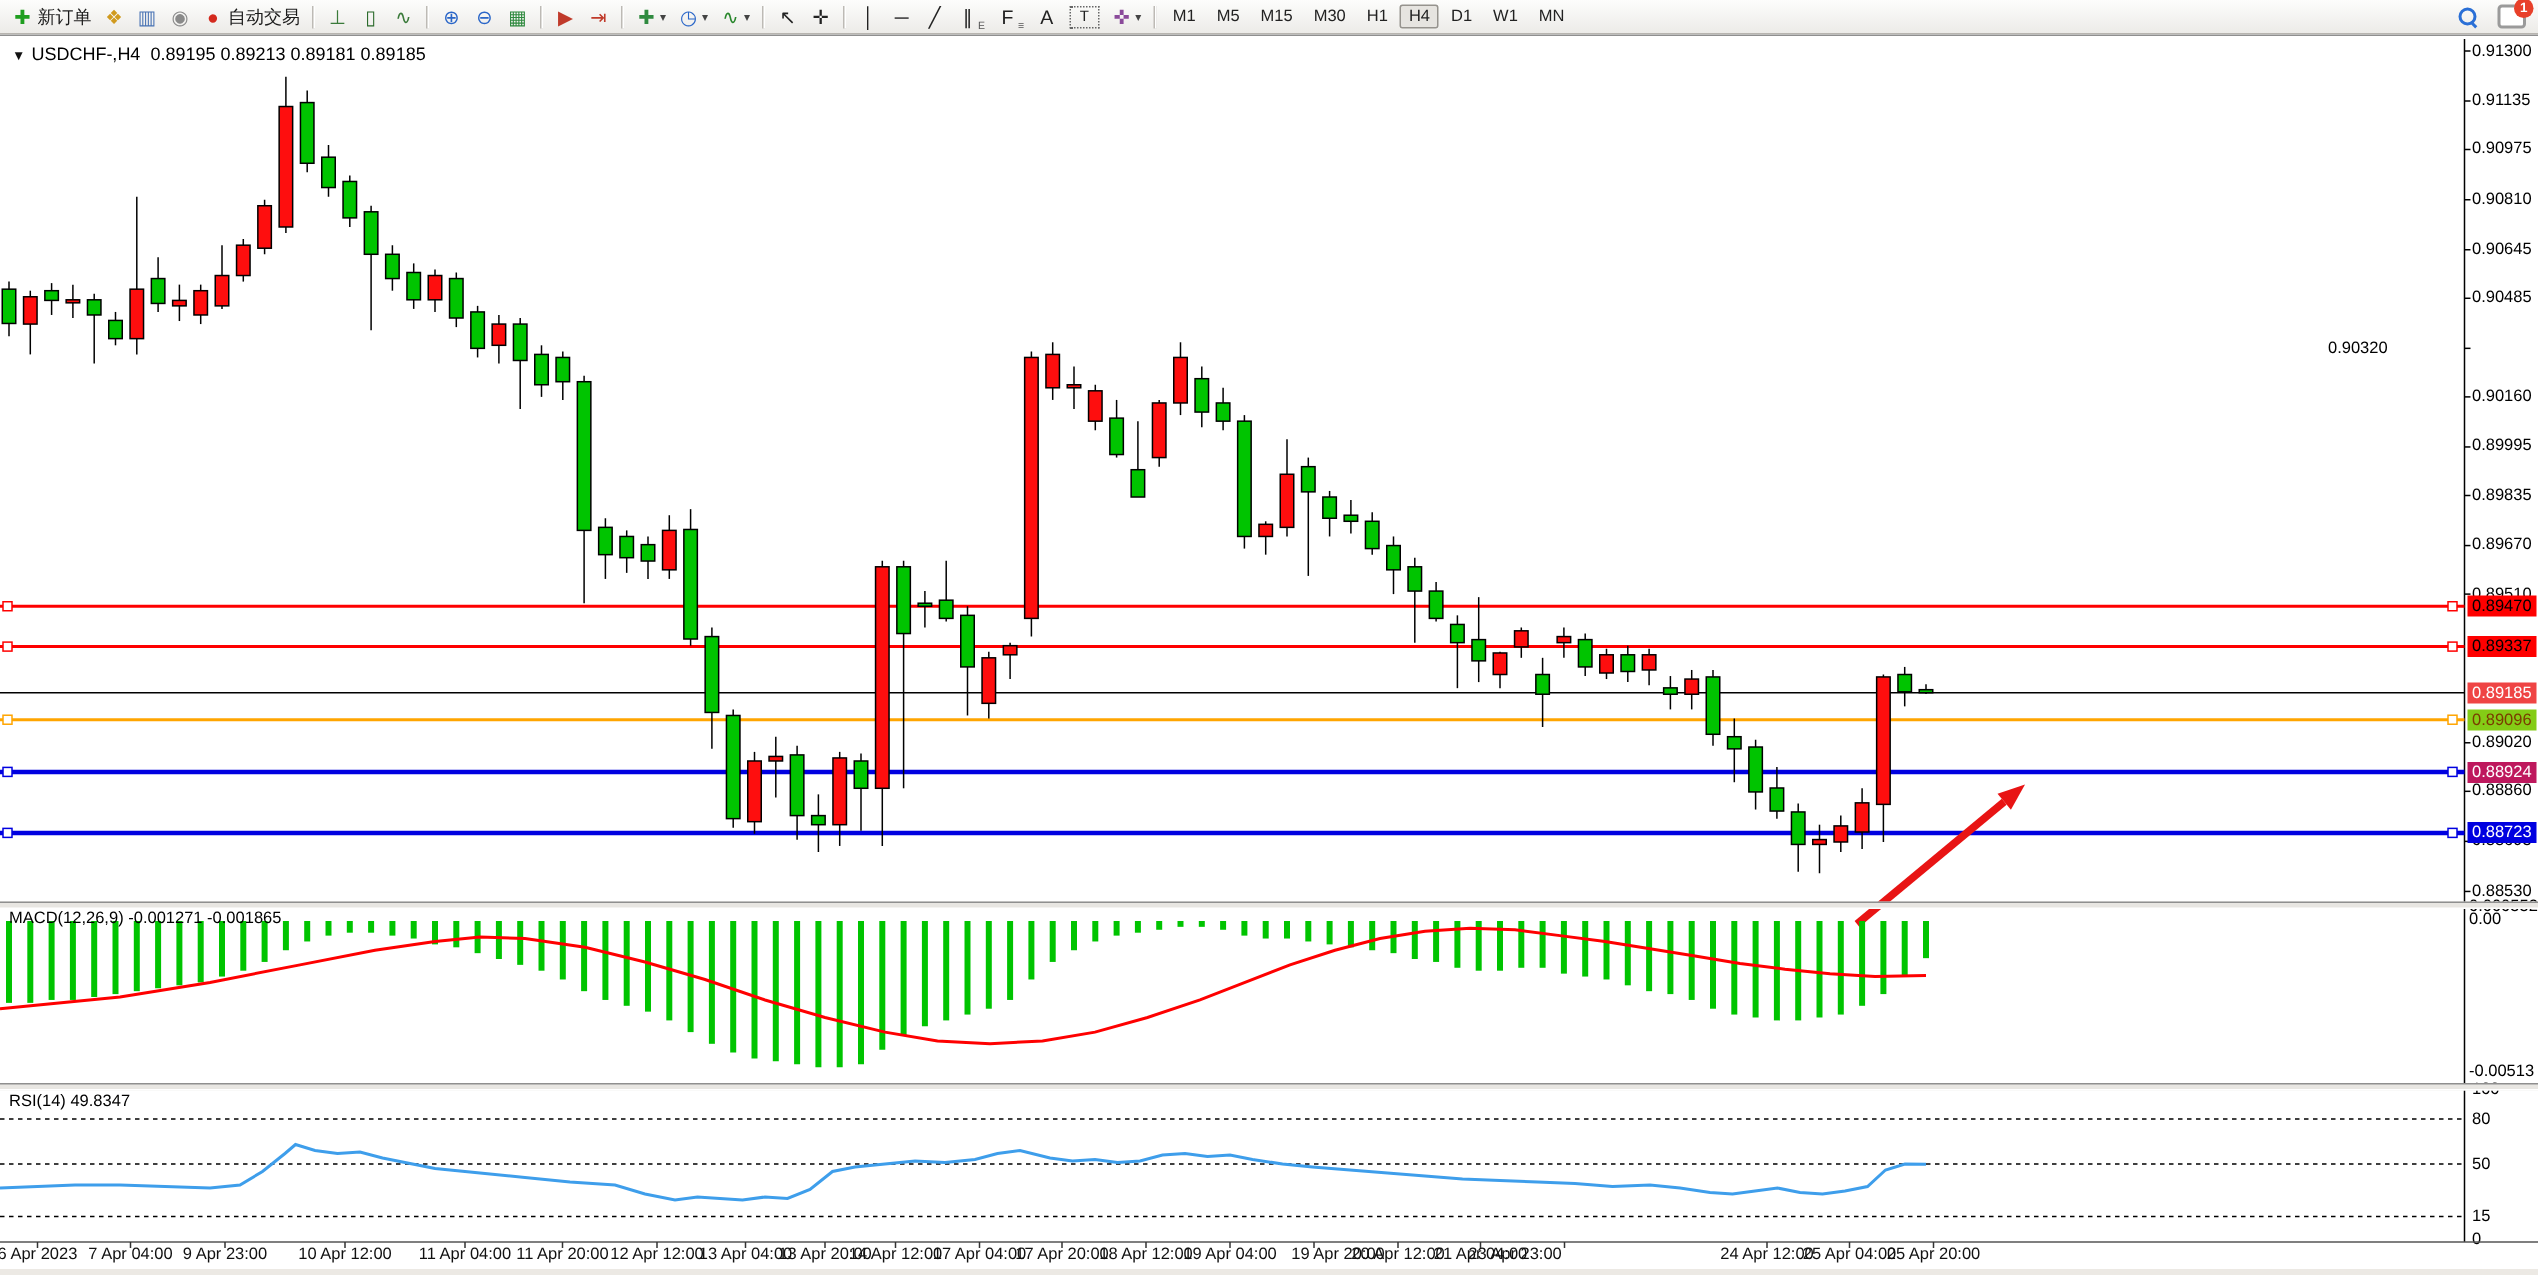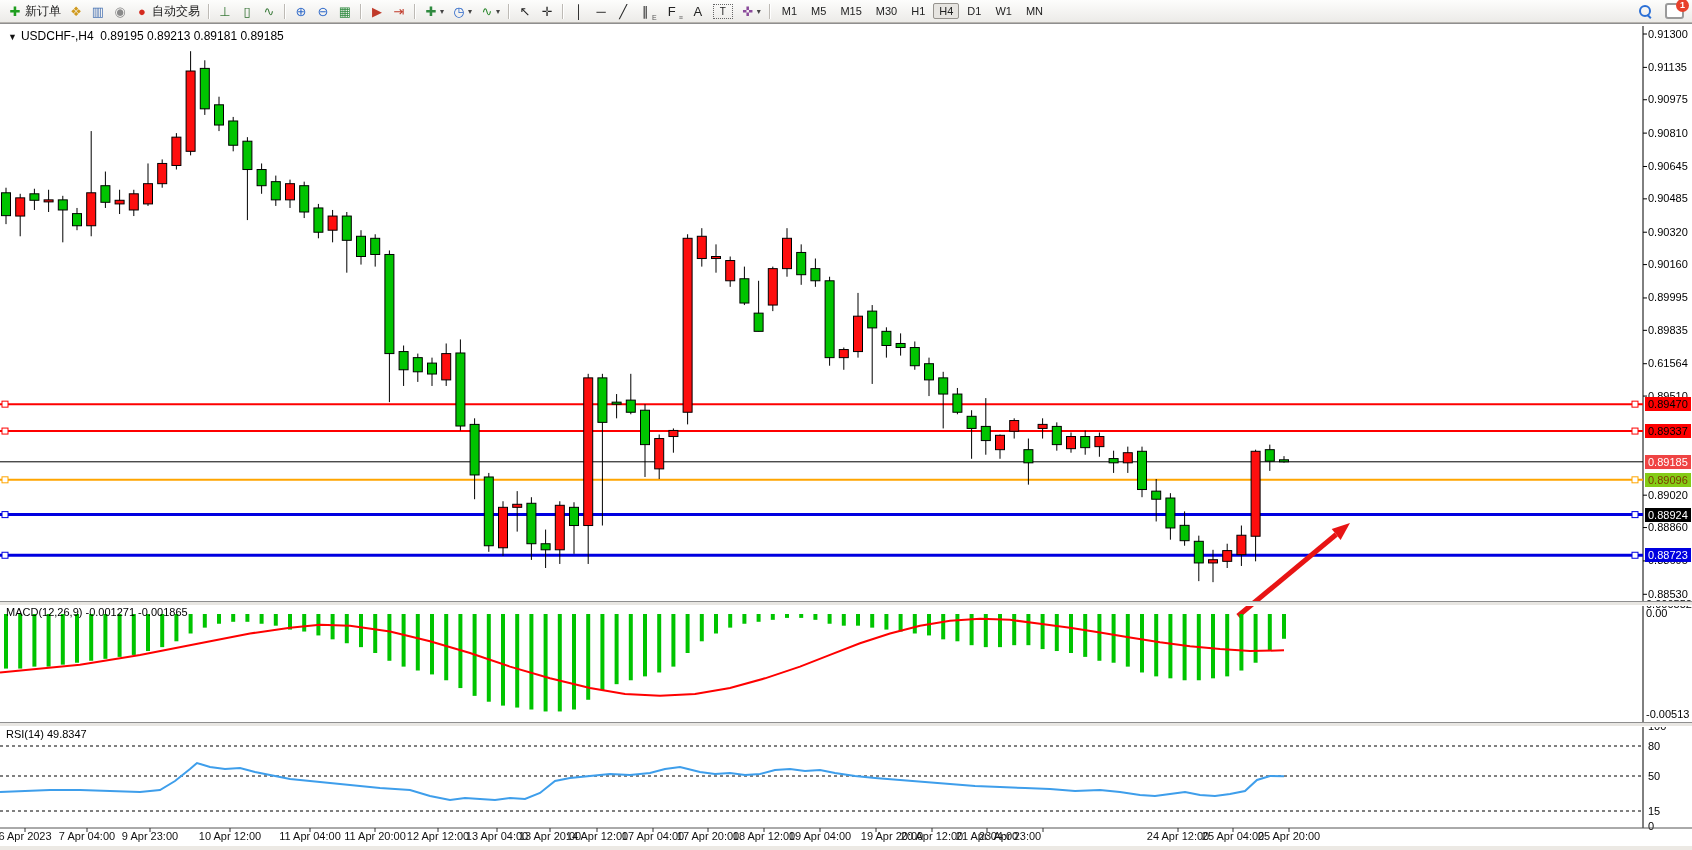--- a/index.html
+++ b/index.html
@@ -161,35 +161,35 @@
     <div class="overlay-label" style="left:6px;top:704px;font-size:11px;">RSI(14) 49.8347</div>
     <div class="pane-sep" style="top:577px;"></div>
     <div class="pane-sep" style="top:698px;"></div>
     <div id="labels-layer">
         <div class="axis-label" style="top: 3.5px; left: 1648px;">0.91300</div>
         <div class="axis-label" style="top: 36.8753px; left: 1648px;">0.91135</div>
         <div class="axis-label" style="top: 69.2392px; left: 1648px;">0.90975</div>
         <div class="axis-label" style="top: 102.614px; left: 1648px;">0.90810</div>
         <div class="axis-label" style="top: 135.99px; left: 1648px;">0.90645</div>
         <div class="axis-label" style="top: 168.354px; left: 1648px;">0.90485</div>
-        <div class="axis-label" style="top: 201.729px; left: 1648px;">0.90320</div>
+        <div class="axis-label" style="top: 201.729px; left: 1552px;">0.90320</div>
         <div class="axis-label" style="top: 234.093px; left: 1648px;">0.90160</div>
         <div class="axis-label" style="top: 267.468px; left: 1648px;">0.89995</div>
         <div class="axis-label" style="top: 299.832px; left: 1648px;">0.89835</div>
-        <div class="axis-label" style="top: 333.207px; left: 1648px;">0.61564</div>
+        <div class="axis-label" style="top: 333.207px; left: 1648px;">0.89670</div>
         <div class="axis-label" style="top: 365.571px; left: 1648px;">0.89510</div>
         <div class="axis-label" style="top: 464.686px; left: 1648px;">0.89020</div>
         <div class="axis-label" style="top: 497.049px; left: 1648px;">0.88860</div>
         <div class="axis-label" style="top: 530.425px; left: 1648px;">0.88695</div>
         <div class="axis-label" style="top: 563.8px; left: 1648px;">0.88530</div>
         <div class="badge" style="top: 373.162px; background: rgb(254, 0, 0); color: rgb(0, 0, 0);">0.89470</div>
         <div class="badge" style="top: 400.065px; background: rgb(254, 0, 0); color: rgb(0, 0, 0);">0.89337</div>
         <div class="badge" style="top: 430.81px; background: #ef4444; color: rgb(255, 255, 255);">0.89185</div>
         <div class="badge" style="top: 448.813px; background: #84cc16; color: rgb(122, 60, 0);">0.89096</div>
-        <div class="badge" style="top: 483.604px; background: #000000; color: rgb(255, 255, 255);">0.88924</div>
+        <div class="badge" style="top: 483.604px; background: #be185d; color: rgb(255, 255, 255);">0.88924</div>
         <div class="badge" style="top: 524.261px; background: rgb(0, 0, 224); color: rgb(255, 255, 255);">0.88723</div>
         <div class="axis-label" style="top: 574px; left: 1646px;">0.000552</div>
         <div class="axis-label" style="top: 583px; left: 1646px;">0.00</div>
         <div class="axis-label" style="top: 684px; left: 1646px;">-0.00513</div>
         <div class="axis-label" style="top: 695.5px; left: 1648px;">100</div>
         <div class="axis-label" style="top: 715.5px; left: 1648px;">80</div>
         <div class="axis-label" style="top: 745.5px; left: 1648px;">50</div>
         <div class="axis-label" style="top: 780.5px; left: 1648px;">15</div>
         <div class="axis-label" style="top: 795.5px; left: 1648px;">0</div>
         <div class="date-label" style="left: 25px;">6 Apr 2023</div>

